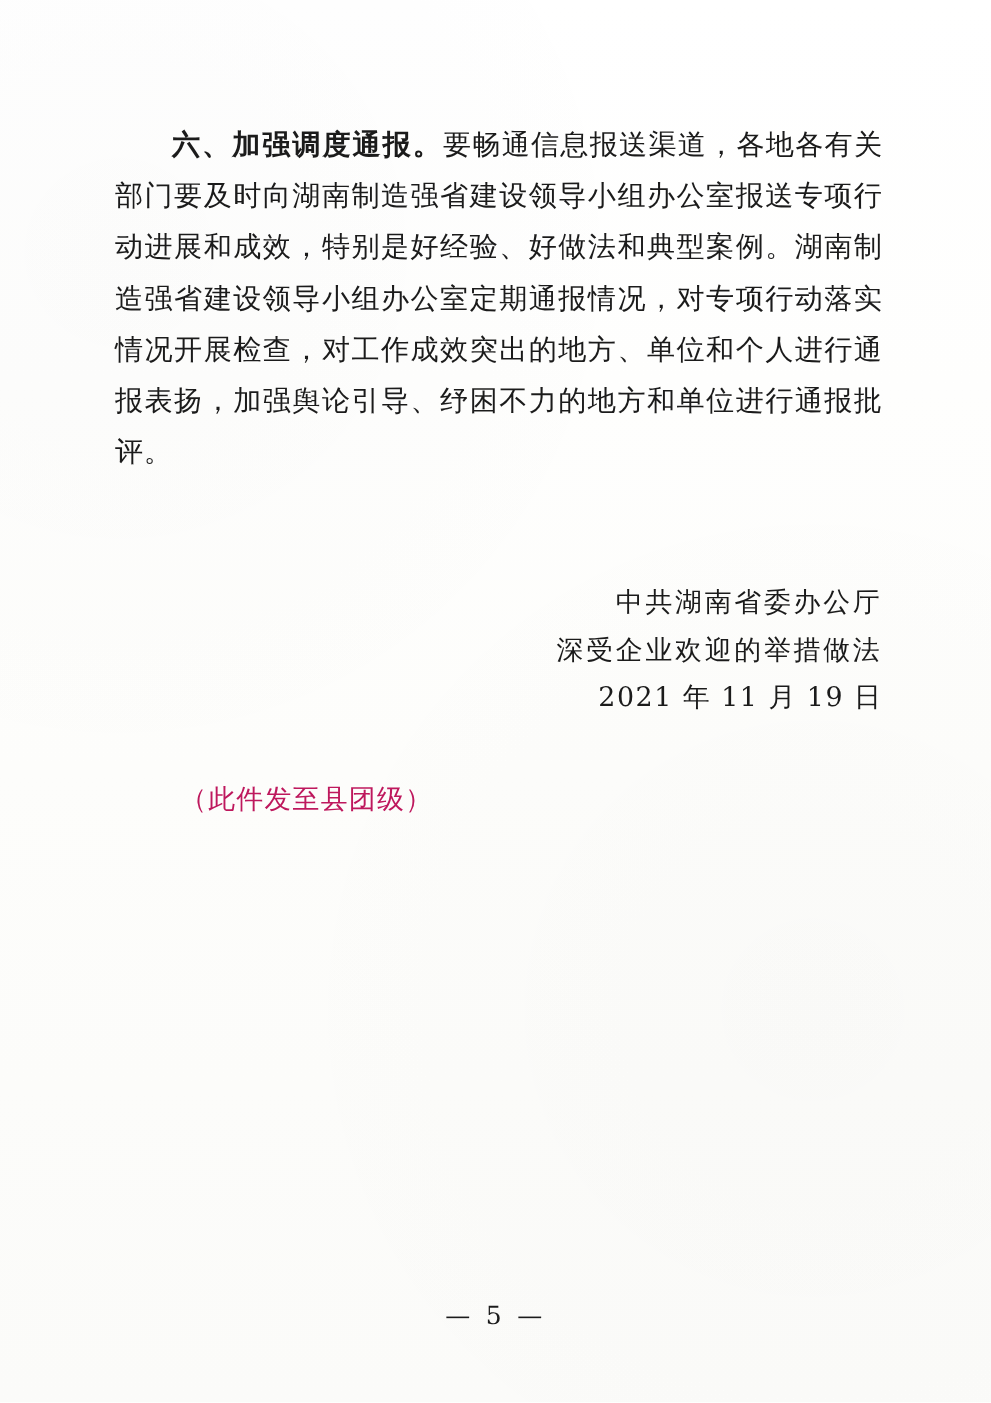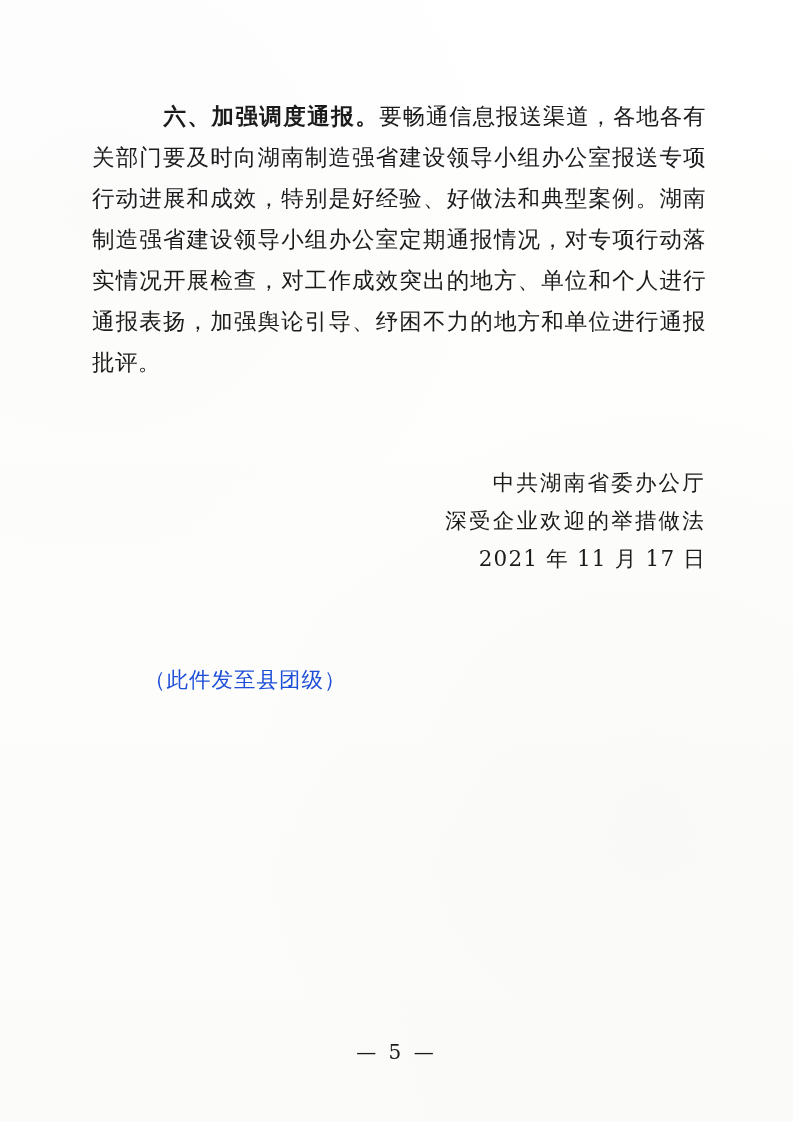--- a/index.html
+++ b/index.html
@@ -43,21 +43,20 @@
     margin: 0 0 3px 0;
     letter-spacing: 0.4px;
   }
   .para .indent {
     display: inline-block;
     width: 45px;
   }
   .lead {
     font-weight: bold;
     letter-spacing: 1px;
-    margin-left: 26px;
   }
   .spacer-sm { height: 6px; }
   .signature {
     margin-top: 72px;
     text-align: right;
     padding-left: 320px;
   }
   .sig-line {
     font-size: 21.5px;
     line-height: 38px;
@@ -67,24 +66,24 @@
   }
   .sig-date {
     font-size: 21.5px;
     line-height: 38px;
     color: #1b1b1b;
     letter-spacing: 1.2px;
     padding-left: 24px;
     white-space: nowrap;
   }
   .note {
-    margin-top: 84px;
+    margin-top: 44px;
     font-size: 21.5px;
     line-height: 36px;
-    color: #1d4ed8;
+    color: #be185d;
     letter-spacing: 1px;
     padding-left: 52px;
   }
   .footer {
     position: absolute;
     left: 0;
     right: 0;
     bottom: 58px;
     text-align: center;
     font-size: 20px;
@@ -103,21 +102,21 @@
     <p class="para">
       <span class="indent"></span><span class="lead">六、加强调度通报。</span><span>要畅通信息报送渠道，各地各有关部门要及时向湖南制造强省建设领导小组办公室报送专项行动进展和成效，特别是好经验、好做法和典型案例。湖南制造强省建设领导小组办公室定期通报情况，对专项行动落实情况开展检查，对工作成效突出的地方、单位和个人进行通报表扬，加强舆论引导、纾困不力的地方和单位进行通报批评。</span>
     </p>
 
     <div class="spacer-sm"></div>
 
 
     <div class="signature">
       <div class="sig-line">中共湖南省委办公厅</div>
       <div class="sig-line">深受企业欢迎的举措做法</div>
-      <div class="sig-date">2021 年 11 月 17 日</div>
+      <div class="sig-date">2021 年 11 月 19 日</div>
     </div>
 
     <div class="note">（此件发至县团级）</div>
 
   </div>
 
   <div class="footer">— 5 —</div>
 </div>
 
 </body></html>

